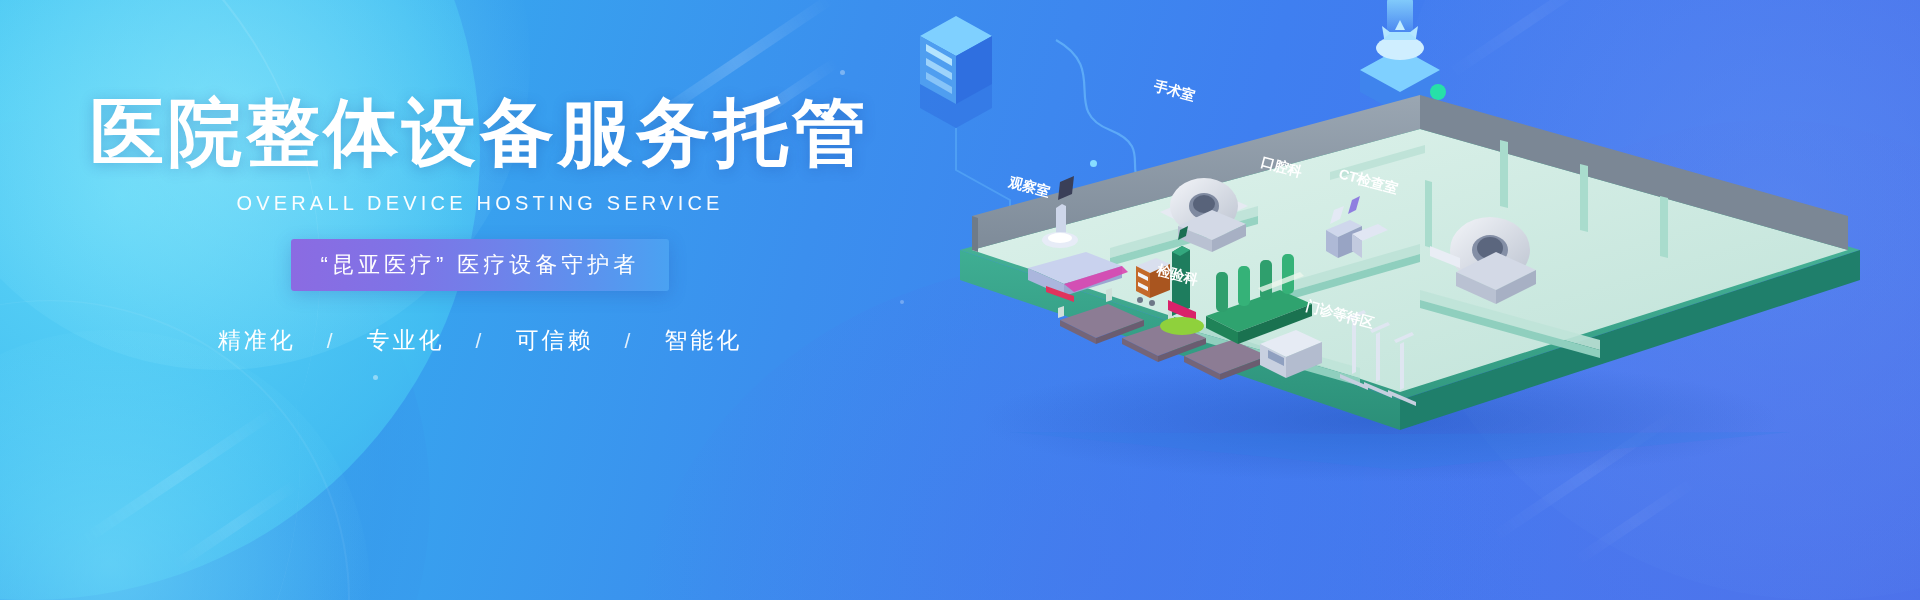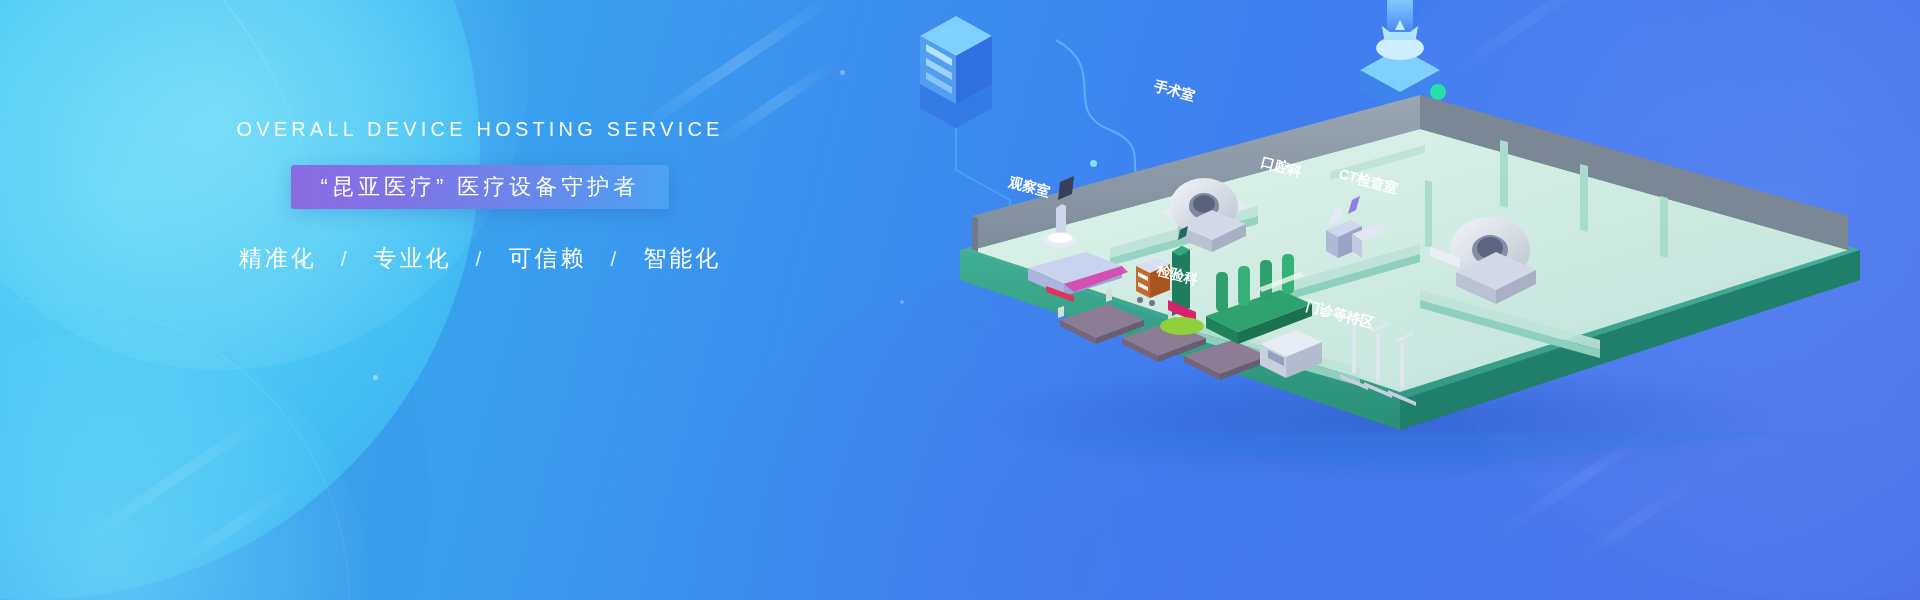--- a/index.html
+++ b/index.html
@@ -64,29 +64,29 @@
     white-space:nowrap;
   }
   .subtitle{
     margin-top:22px;font-size:20px;letter-spacing:4.2px;color:#ffffff;
     font-weight:400;white-space:nowrap;opacity:.97;
   }
 
   .badge-wrap{margin-top:24px;display:flex;justify-content:center;}
   .badge{
     display:inline-flex;align-items:center;justify-content:center;
-    height:44px;padding:0 30px;border-radius:3px;
+    height:52px;padding:0 30px;border-radius:3px;
     background:linear-gradient(90deg,#8b6be2 0%,#7f73e6 28%,#6f82ea 55%,#5b93ee 80%,#4aa2f2 100%);
     color:#fff;font-size:22px;letter-spacing:4px;white-space:nowrap;
     box-shadow:0 4px 18px rgba(40,60,160,.22);
   }
 
   .tagline{
     margin-top:34px;display:flex;justify-content:center;align-items:center;
-    gap:0;color:#ffffff;font-size:23px;letter-spacing:3px;white-space:nowrap;
+    gap:7px;color:#ffffff;font-size:23px;letter-spacing:3px;white-space:nowrap;
   }
   .tagline .item{padding:0 18px;}
   .tagline .sep{padding:0 6px;opacity:.85;font-size:21px;}
 
   
   .art{position:absolute;left:860px;top:0;width:1060px;height:600px;z-index:5;}
   .art svg{display:block;width:1060px;height:600px;}
   .rlabel{fill:#ffffff;font-family:"Liberation Sans","DejaVu Sans",sans-serif;font-size:14px;font-weight:700;}
 </style>
 </head>
@@ -115,20 +115,21 @@
   <div class="streak s7"></div>
 
   <div class="dot d1"></div>
   <div class="dot d2"></div>
   <div class="dot d3"></div>
   <div class="dot d4"></div>
   <div class="dot d5"></div>
   <div class="dot d6"></div>
 
   <div class="copy">
+    <div class="title">医院整体设备服务托管</div>
     <div class="subtitle">OVERALL DEVICE HOSTING SERVICE</div>
 
     <div class="badge-wrap">
       <div class="badge">“昆亚医疗” 医疗设备守护者</div>
     </div>
 
     <div class="tagline">
       <span class="item">精准化</span>
       <span class="sep">/</span>
       <span class="item">专业化</span>

